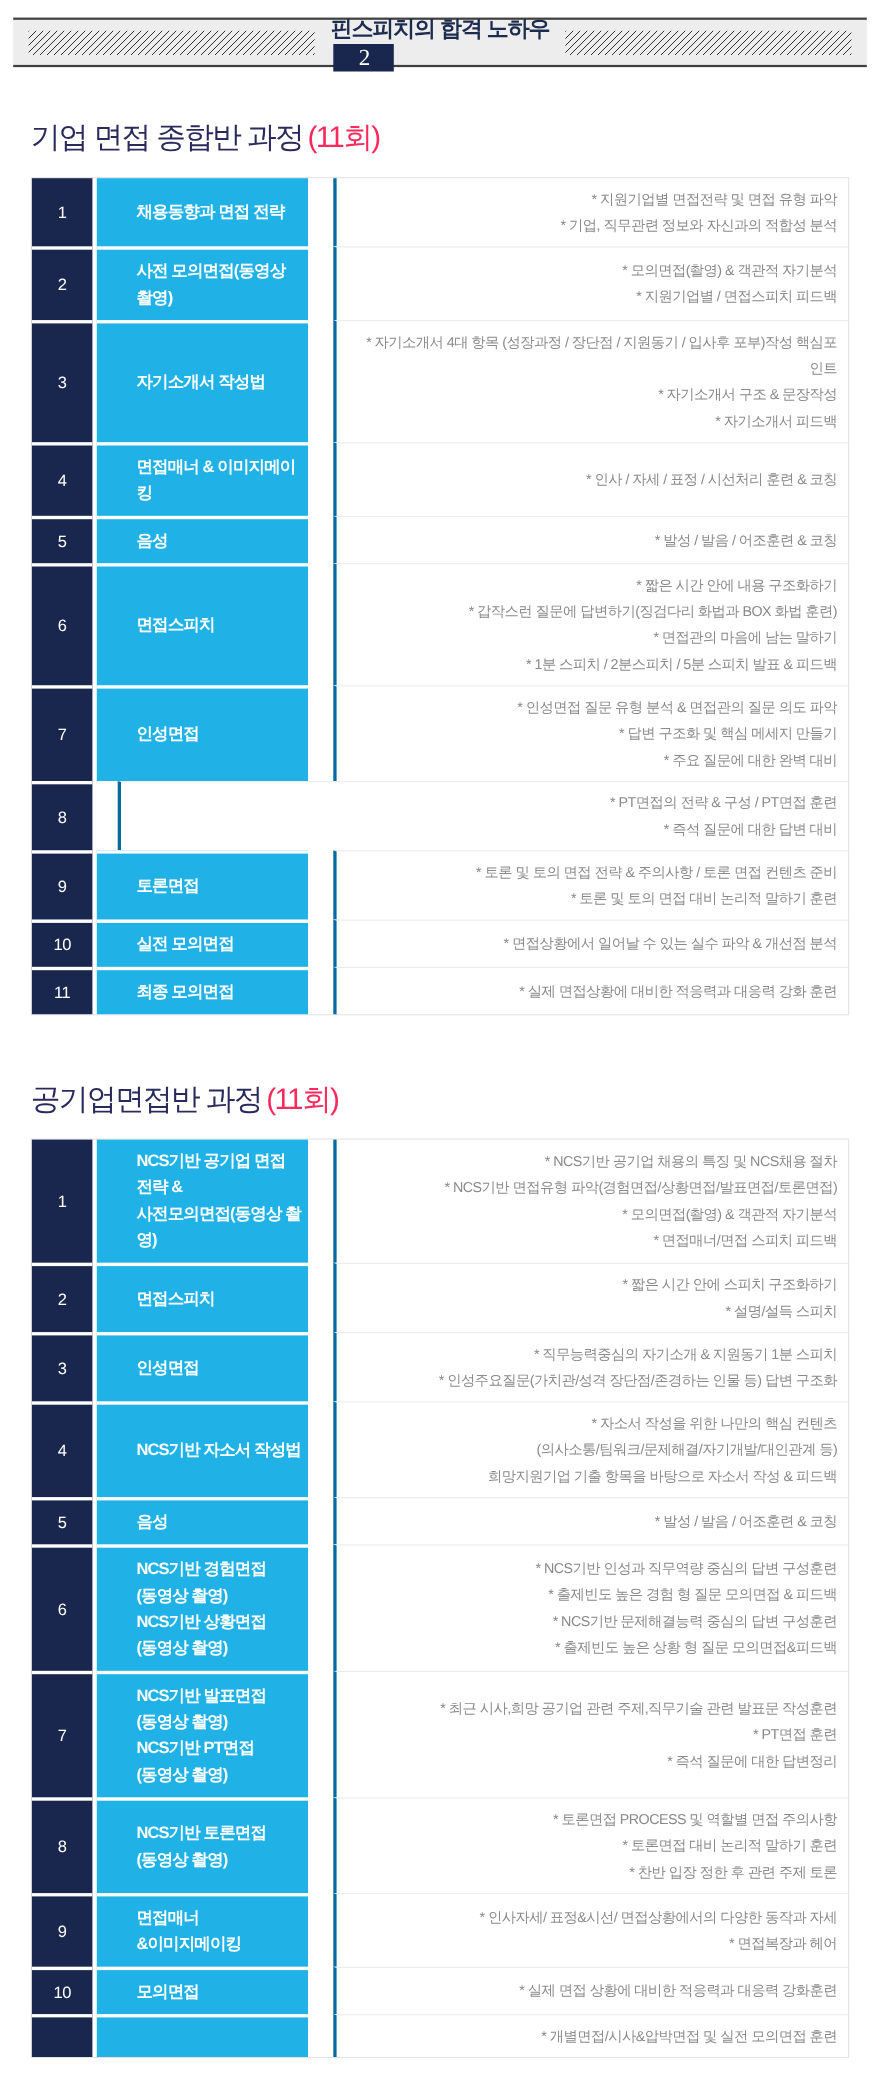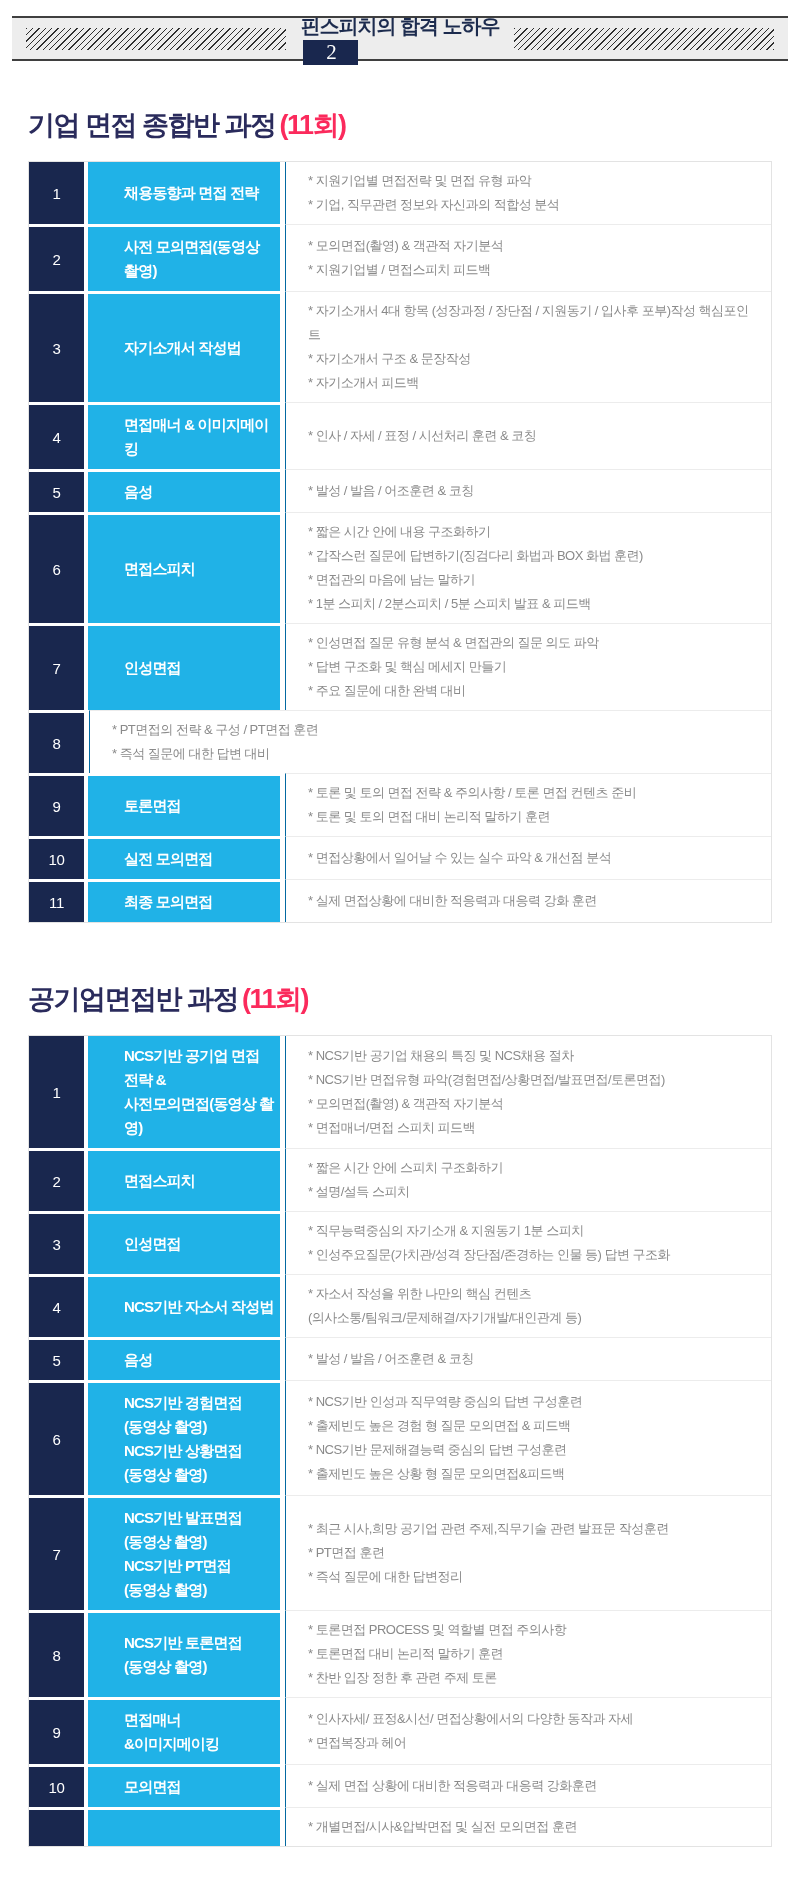--- a/index.html
+++ b/index.html
@@ -28,44 +28,45 @@
     background:repeating-linear-gradient(135deg,#2f2f2f 0,#2f2f2f 1px,transparent 1px,transparent 4.5px);
   }
   .band-title{
     white-space:nowrap;
     font-size:20px;font-weight:900;color:#1c2b4e;letter-spacing:-1px;text-align:right;
   }
   .band-title .num{font-family:"Liberation Serif","DejaVu Serif",serif;font-weight:400;margin-left:3px;font-size:21px;}
   
   .wrap{padding:0 28px 40px;}
   h2.sec-title{
-    font-size:27px;font-weight:700;color:var(--heading-navy);
+    font-size:27px;font-weight:400;color:var(--heading-navy);
     letter-spacing:-1.5px;margin:0 0 18px;
   }
   h2.sec-title .count{color:var(--accent-red);margin-left:4px;}
   .course{margin-bottom:58px;}
   .course:last-child{margin-bottom:0;}
   .tbl{border:1px solid var(--border-gray);background:#fff;}
   .row{display:flex;align-items:stretch;}
   .num{
     width:55px;flex:0 0 55px;background:var(--navy);
     display:flex;align-items:center;justify-content:center;
     color:#fff;font-size:15px;font-weight:400;
   }
   .topic{
     width:192px;flex:0 0 192px;background:var(--cyan);margin-left:4px;
     display:flex;flex-direction:column;justify-content:center;
     color:#fff;font-size:15px;font-weight:700;line-height:24px;
     padding:8px 6px 8px 36px;letter-spacing:-0.8px;
   }
   .s2 .topic{}
   .content{
-    flex:1;margin-left:5px;border-left:1px solid #0369a1;
+    flex:1;margin-left:23px;border-left:3px solid #0369a1;
     display:flex;flex-direction:column;justify-content:center;
     padding:7px 10px 7px 22px;
+    text-align:right;
   }
   .item{font-size:13px;line-height:24px;color:var(--text-gray);letter-spacing:-0.5px;}
   .row + .row .num,
   .row + .row .topic{border-top:3px solid #fff;}
   .row + .row .content{border-top:1px solid #ececec;}
 </style>
 </head>
 <body>
 
 <div class="band">
@@ -254,20 +255,21 @@
         <div class="row">
           <div class="num">
             <span>4</span>
           </div>
           <div class="topic">
             <div class="tline">NCS기반 자소서 작성법</div>
           </div>
           <div class="content">
             <div class="item">* 자소서 작성을 위한 나만의 핵심 컨텐츠</div>
             <div class="item">(의사소통/팀워크/문제해결/자기개발/대인관계 등)</div>
+            <div class="item">희망지원기업 기출 항목을 바탕으로 자소서 작성 &amp; 피드백</div>
           </div>
         </div>
         <div class="row">
           <div class="num">
             <span>5</span>
           </div>
           <div class="topic">
             <div class="tline">음성</div>
           </div>
           <div class="content">

